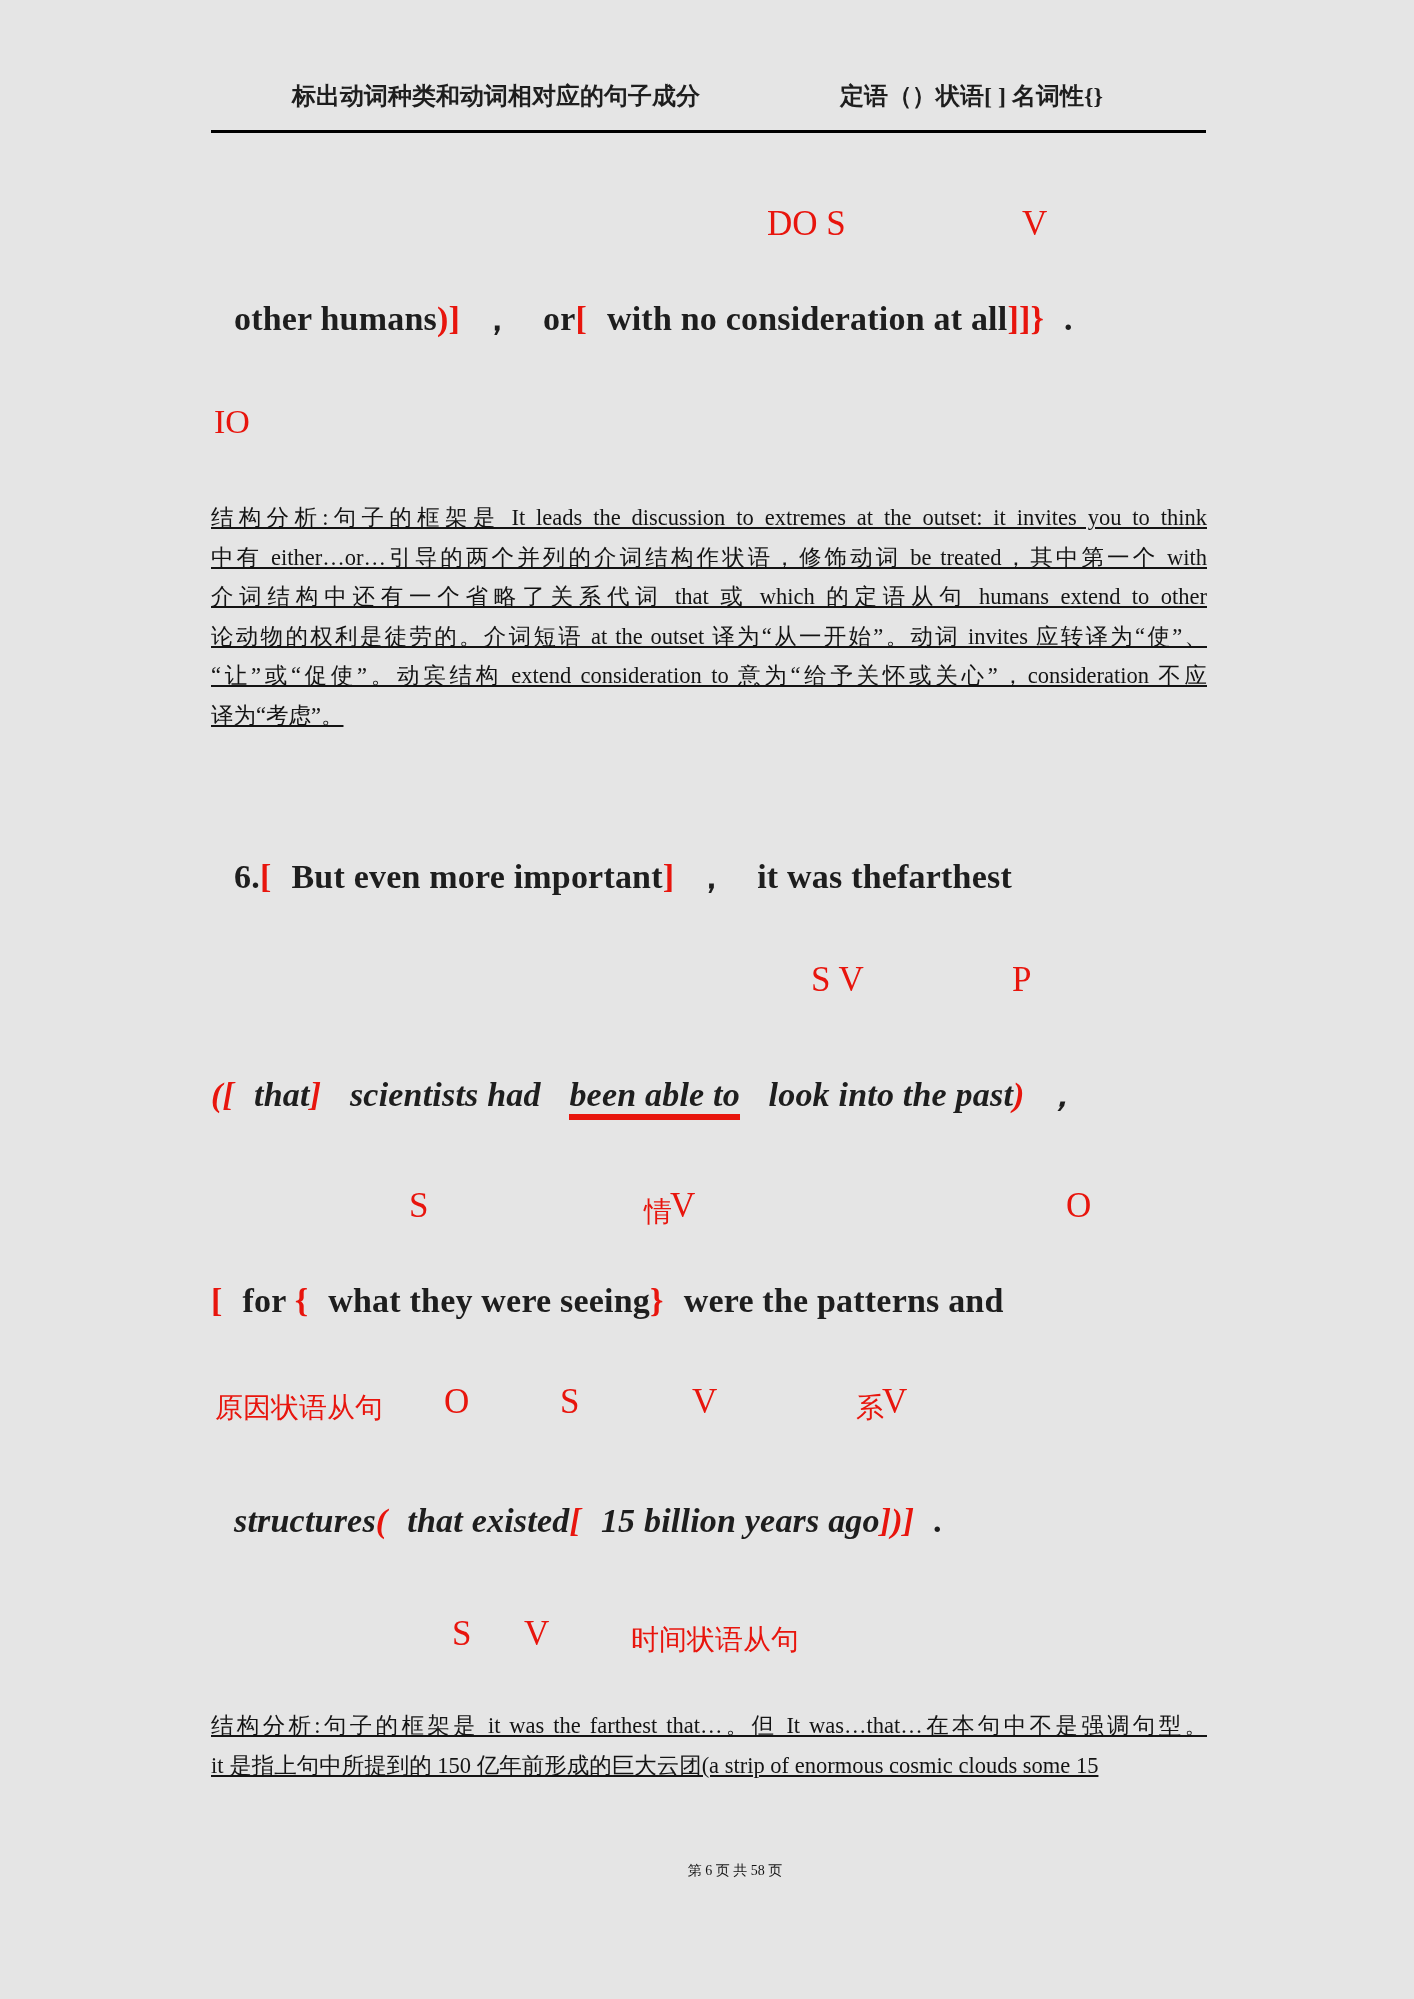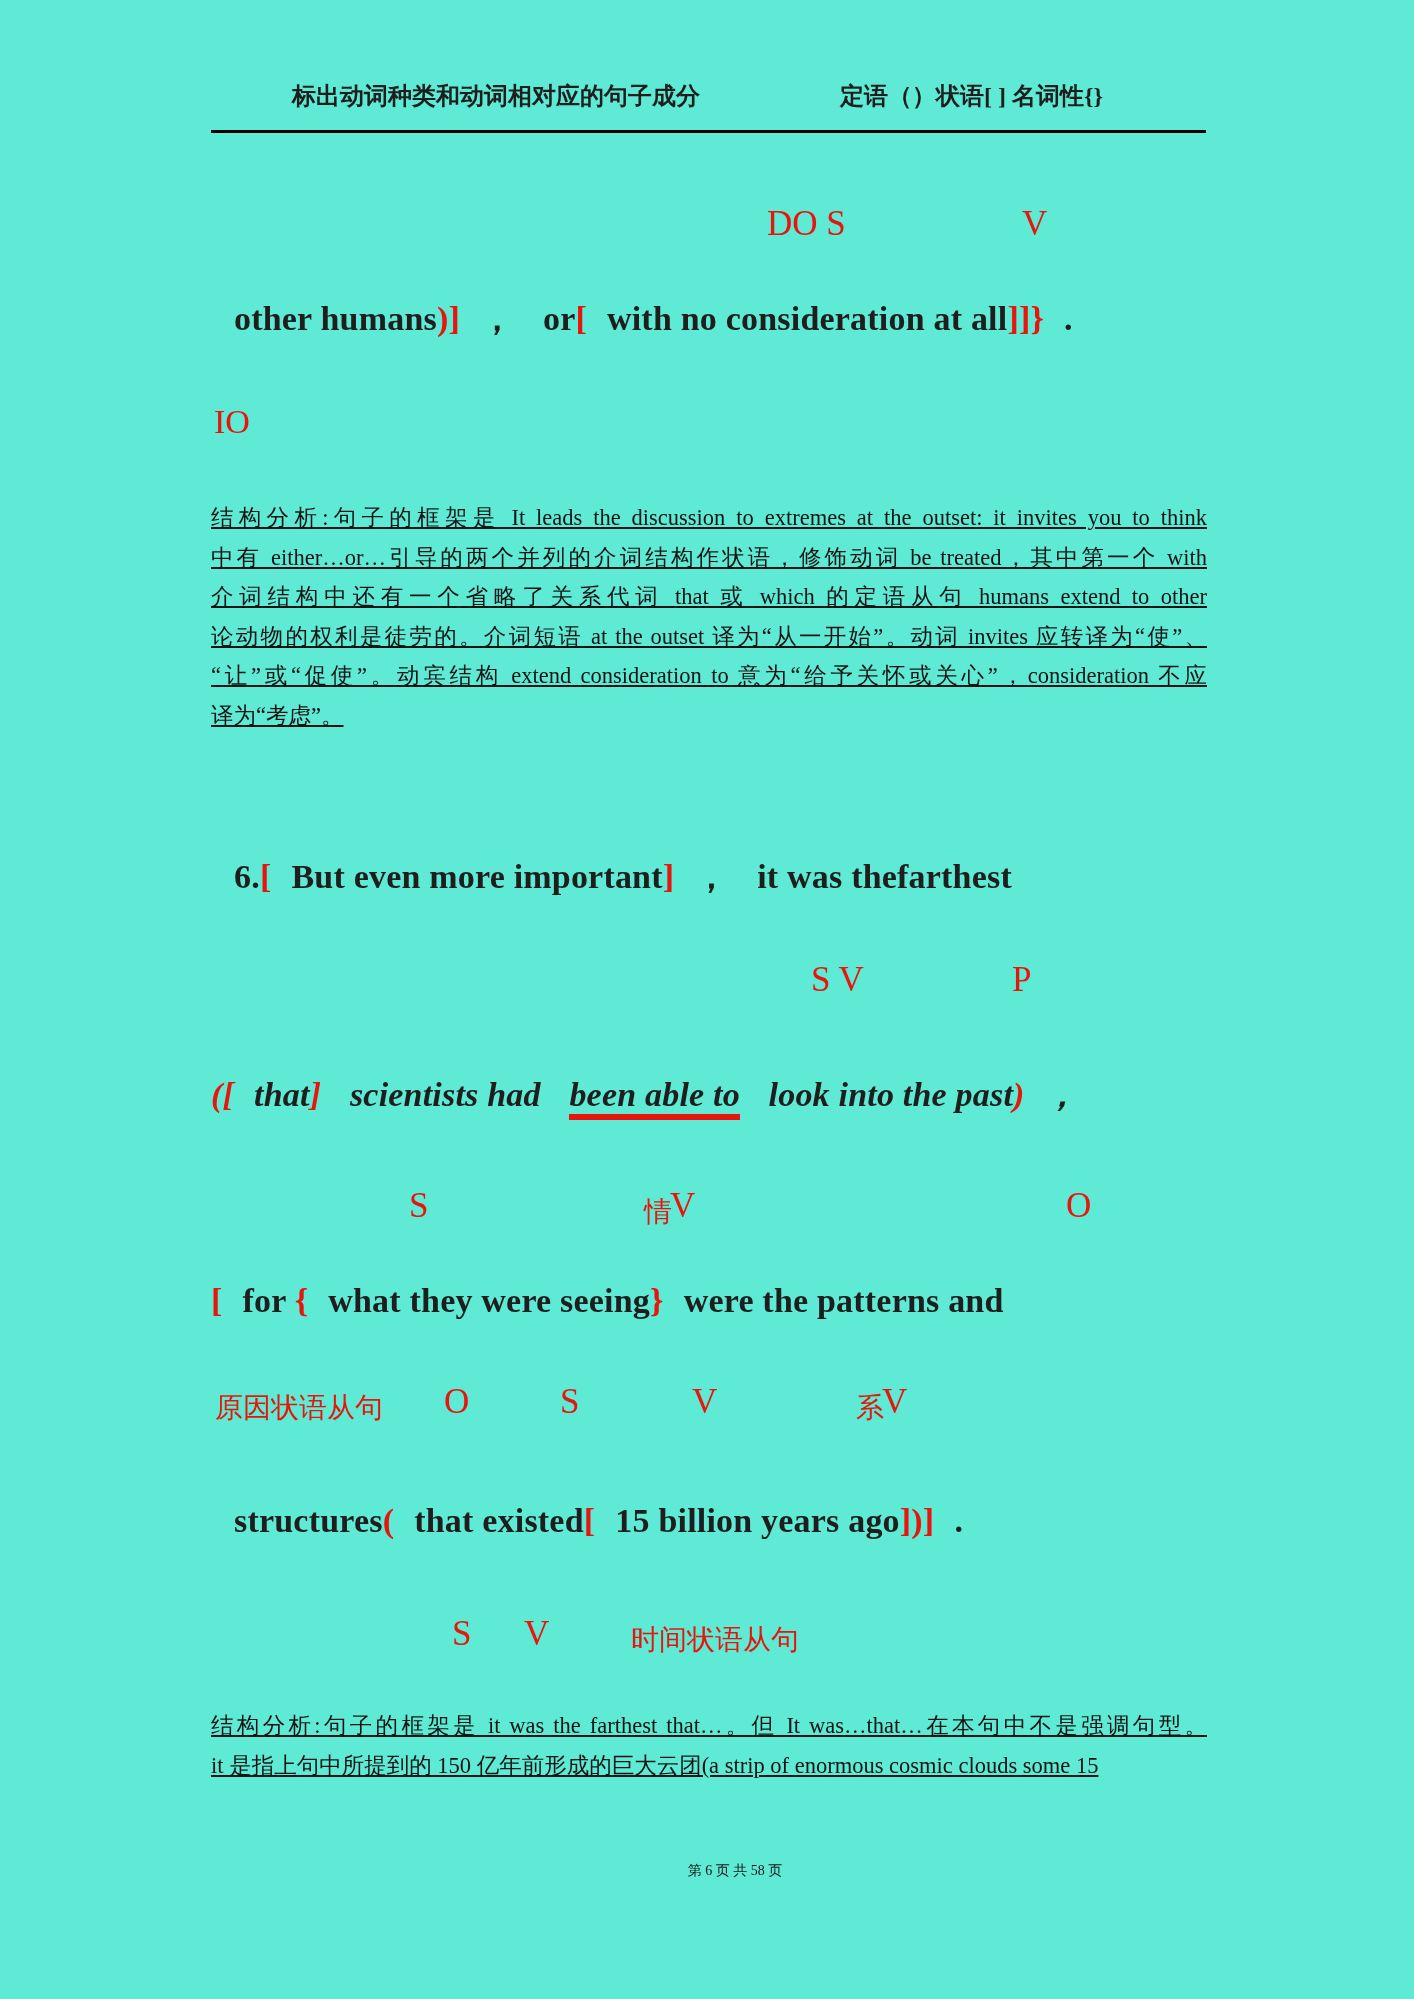--- a/index.html
+++ b/index.html
@@ -1,19 +1,19 @@
 <!DOCTYPE html>
 <html style="--red: #e8150d; --ink: #1e1e1e;"><head>
 <meta charset="utf-8">
 <style>
   html,body{margin:0;padding:0;background:#ffffff;}
   .page{
     position:relative;
     width:1414px;height:1999px;
-    background:#5eead4;
+    background:#e5e5e5;
     font-family:"Liberation Serif", serif;
     color:var(--ink,#1e1e1e);
     overflow:hidden;
     margin:0 auto;
   }
   .hdr{
     position:absolute;
     font-weight:bold;
     font-size:24px;
     white-space:pre;
@@ -109,21 +109,21 @@
       </div>
     </div>
 
   <div class="io-label">IO</div>
 
   <div id="sentences">
       <div class="sentence" style="top: 296px; left: 214px;"><span class="run-k">other humans</span><span class="run-r">)]</span><span class="run-k">， </span><span class="run-k">or</span><span class="run-r">[</span><span class="run-k">with no consideration at all</span><span class="run-r">]]}</span><span class="run-k">.</span></div>
       <div class="sentence" style="top: 854px; left: 214px;"><span class="run-k">6.</span><span class="run-r">[</span><span class="run-k">But even more important</span><span class="run-r">]</span><span class="run-k">， </span><span class="run-k">it was thefarthest</span></div>
       <div class="sentence" style="top: 1072px; left: 211px; font-style: italic;"><span class="run-r">(</span><span class="run-r">[</span><span class="run-k">that</span><span class="run-r">]</span><span class="run-k"> scientists had </span><span class="run-k u">been able to</span><span class="run-k"> look into the past</span><span class="run-r">)</span><span class="run-k">，</span></div>
       <div class="sentence" style="top: 1282px; left: 211px;"><span class="run-r">[</span><span class="run-k">for </span><span class="run-r">{</span><span class="run-k">what they were seeing</span><span class="run-r">}</span><span class="run-k">were the patterns and</span></div>
-      <div class="sentence" style="top: 1502px; left: 214px;"><span class="run-k">structures</span><span class="run-r">(</span><span class="run-k">that existed</span><span class="run-r">[</span><span class="run-k">15 billion years ago</span><span class="run-r">])]</span><span class="run-k">.</span></div>
+      <div class="sentence" style="top: 1502px; left: 214px; font-style: italic;"><span class="run-k">structures</span><span class="run-r">(</span><span class="run-k">that existed</span><span class="run-r">[</span><span class="run-k">15 billion years ago</span><span class="run-r">])]</span><span class="run-k">.</span></div>
     </div>
 
   <div id="paragraphs">
       <div class="para" style="top: 498px;">
         <div class="pline">结构分析:句子的框架是 It leads the discussion to extremes at the outset: it invites you to think</div>
         <div class="pline">中有 either…or…引导的两个并列的介词结构作状语，修饰动词 be treated，其中第一个 with</div>
         <div class="pline">介词结构中还有一个省略了关系代词 that 或 which 的定语从句 humans extend to other</div>
         <div class="pline">论动物的权利是徒劳的。介词短语 at the outset 译为“从一开始”。动词 invites 应转译为“使”、</div>
         <div class="pline">“让”或“促使”。动宾结构 extend consideration to 意为“给予关怀或关心”，consideration 不应</div>
         <div class="pline">译为“考虑”。</div>

